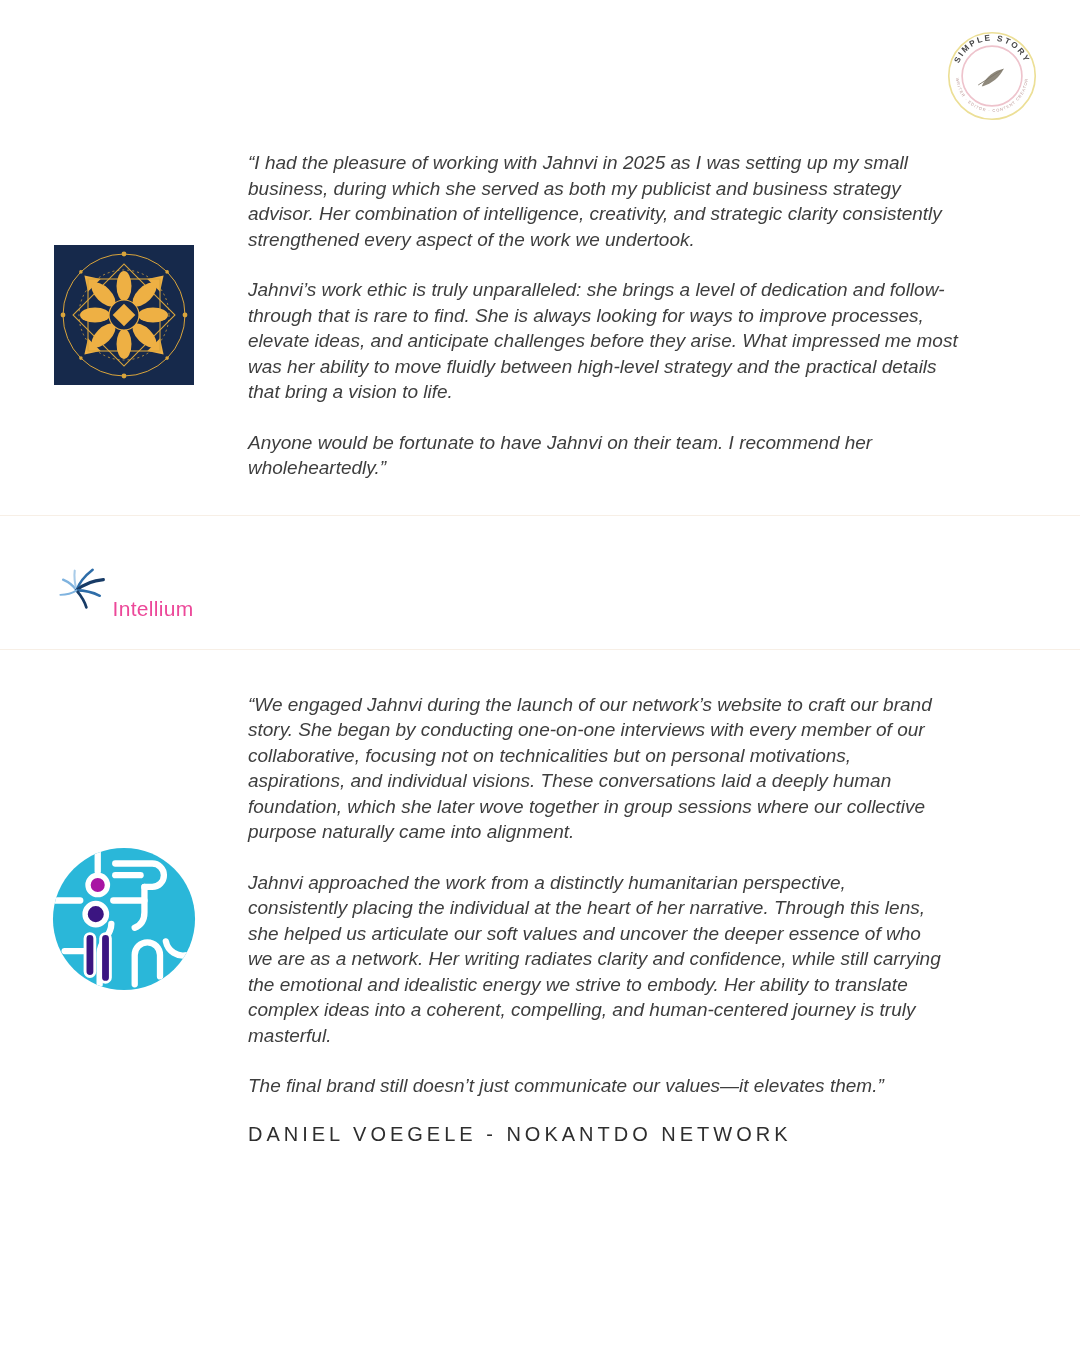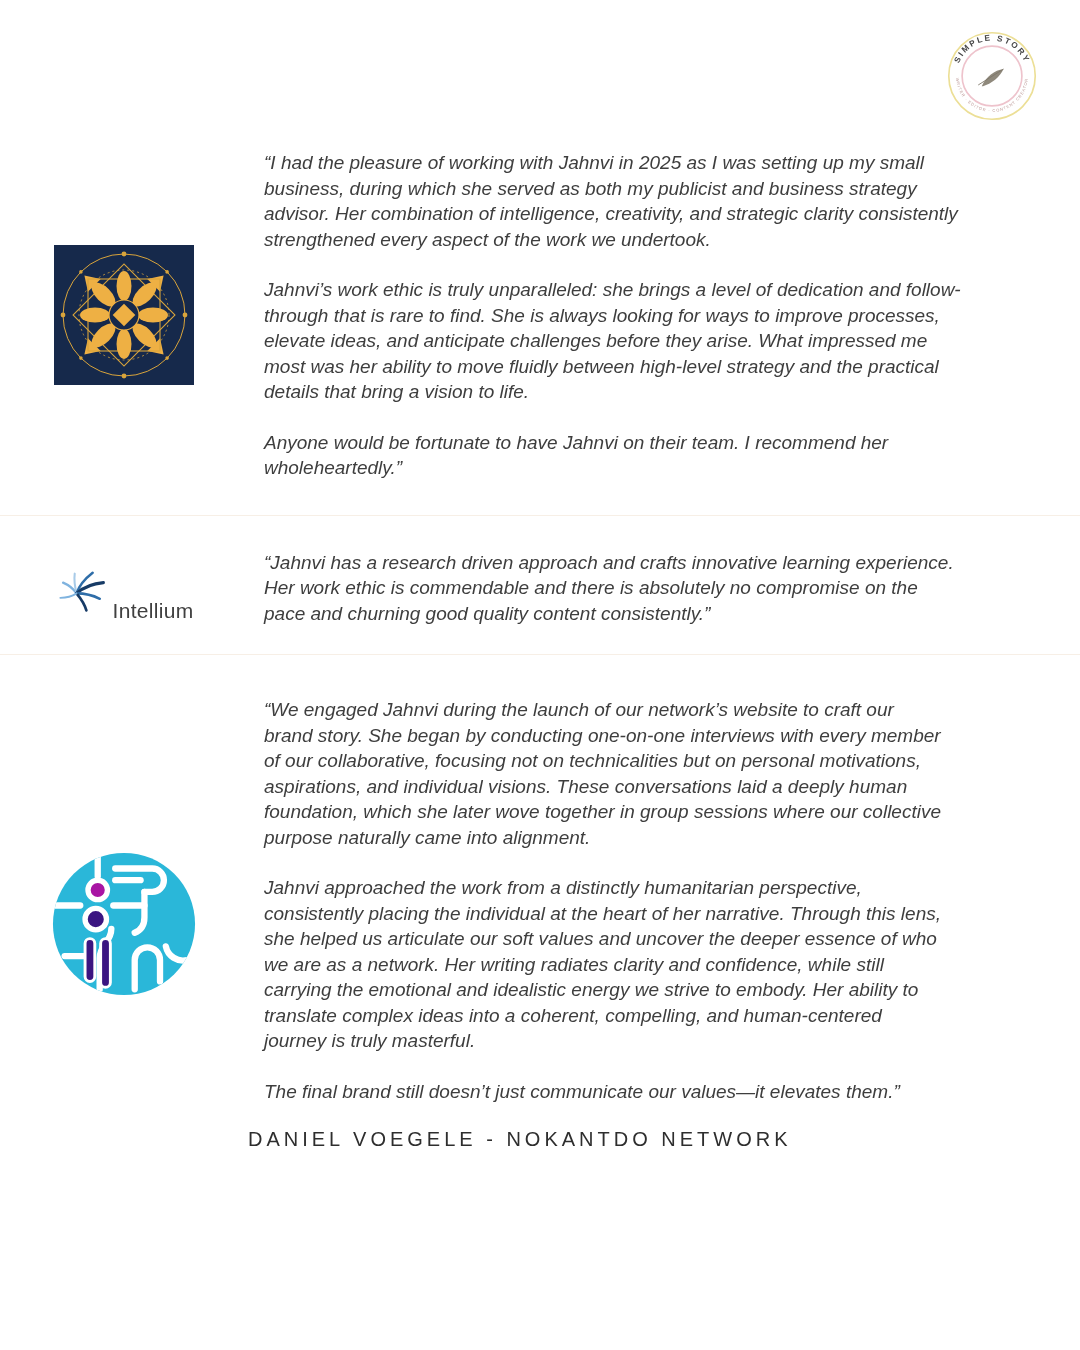--- a/index.html
+++ b/index.html
@@ -35,38 +35,38 @@
   }
   .quote-col {
     flex:1 1 auto;
     padding-right:118px;
   }
   .quote {
     font-style:italic;
     font-size:19px;
     line-height:25.5px;
     color:#3e3e3e;
-    margin:0 0 25px 16px;
+    margin:0 0 25px 0;
   }
   .quote:last-of-type { margin-bottom:0; }
   .attribution {
     margin-top:24px;
     font-size:20px;
     font-weight:400;
     letter-spacing:4px;
     color:#2e2e2e;
     text-transform:uppercase;
     white-space:nowrap;
   }
 
   
   .intellium-wrap { display:flex; align-items:center; gap:6px; }
   .intellium-text {
     font-size:21px;
-    color:#404040;
+    color:#ec4899;
     letter-spacing:0.3px;
     margin-top:47px;
   }
 </style>
 </head>
 <body>
 
 <div class="page">
 
   <div class="badge">
@@ -148,21 +148,20 @@
             <path d="M24 37 C32 30 42 26 54 25" stroke="#173b66" stroke-width="3.4"></path>
             <path d="M24 37 C33 37 42 39 50 43" stroke="#2e6da8" stroke-width="2.8"></path>
             <path d="M24 37 C29 43 33 49 35 56" stroke="#173b66" stroke-width="3"></path>
             <path d="M24 37 C18 41 13 42 6 42" stroke="#7fb3df" stroke-width="2.2"></path>
           </g>
         </svg>
         <span class="intellium-text">Intellium</span>
       </div>
     </div>
     <div class="quote-col">
-      <p class="quote">“Jahnvi has a research driven approach and crafts innovative learning experience. Her work ethic is commendable and there is absolutely no compromise on the pace and churning good quality content consistently.”</p>
     </div>
   </section>
 
   <section class="t-row sec3">
     <div class="logo-col">
       <svg viewBox="0 0 150 150" width="146" height="146">
         <defs>
             <clipPath id="nkclip">
               <circle cx="75" cy="75" r="73"></circle>
             </clipPath>

